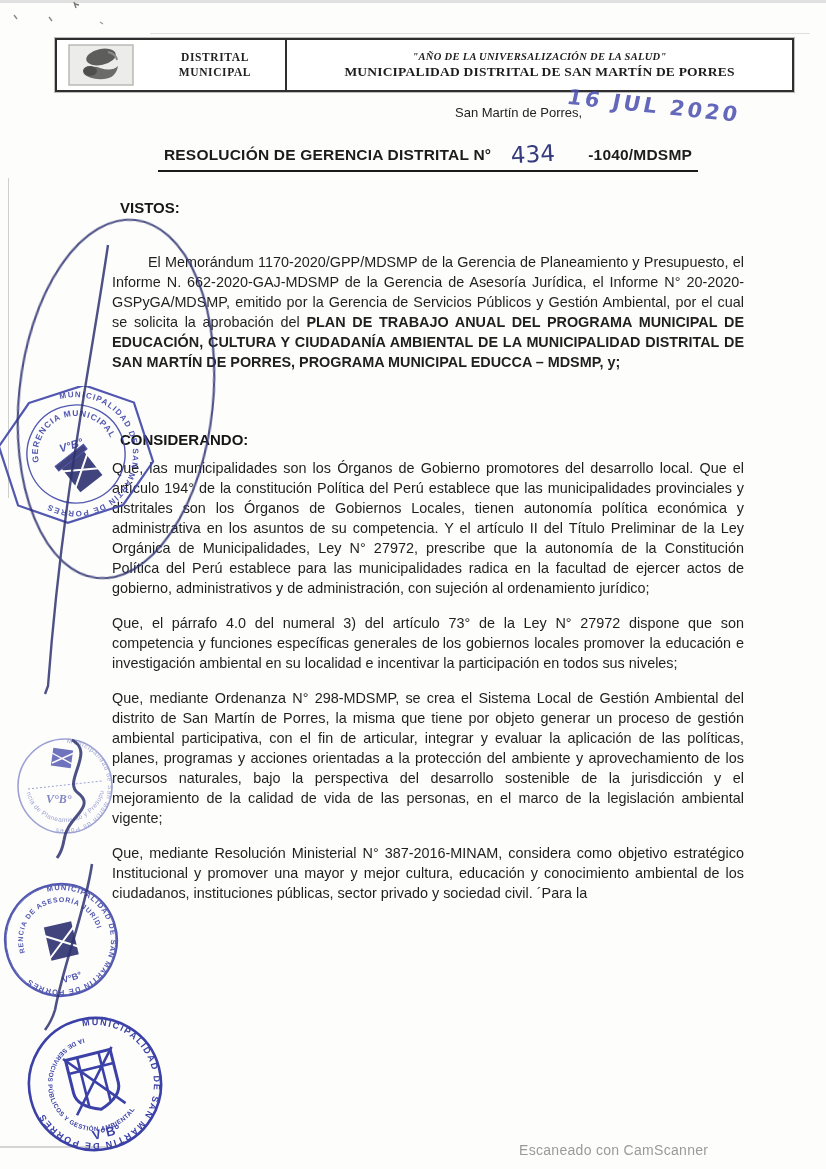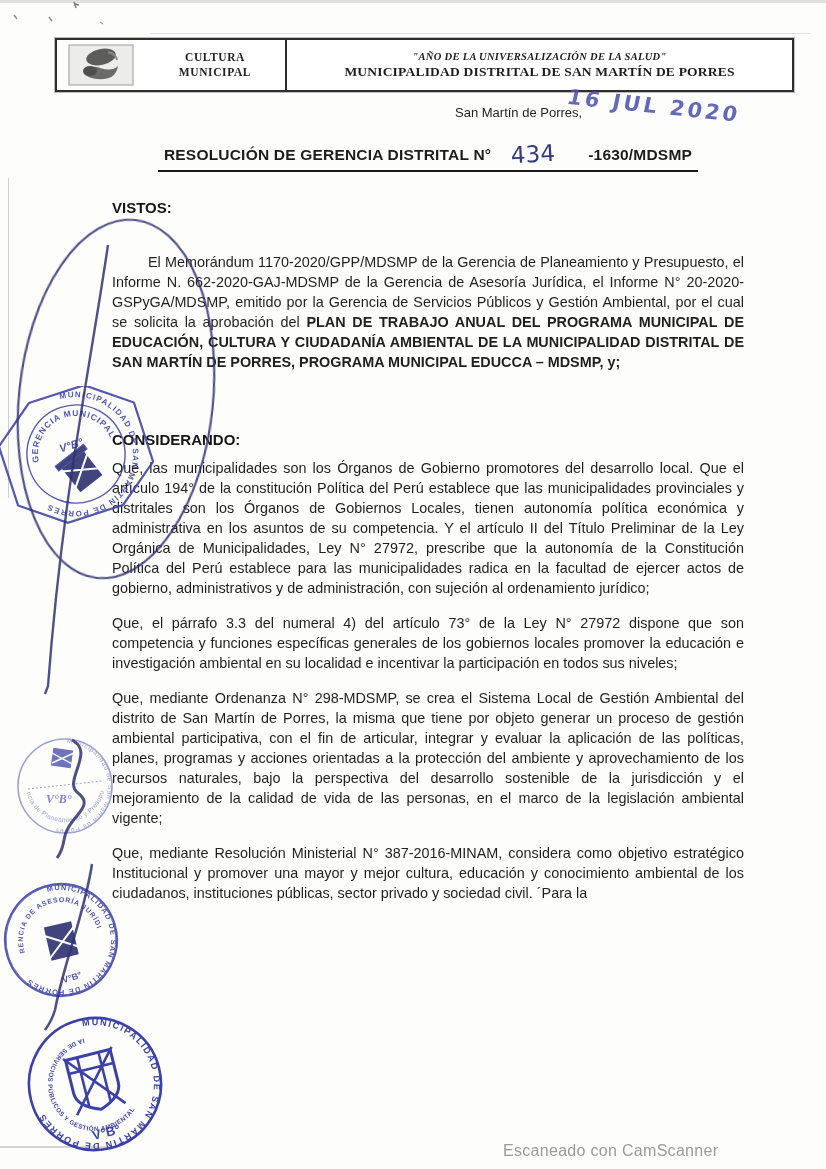--- a/index.html
+++ b/index.html
@@ -44,33 +44,33 @@
     font-size:15.5px;font-weight:bold;letter-spacing:.2px;color:#1c1c1c;white-space:nowrap;
   }
   .res-number{
     display:inline-block;width:74px;text-align:center;vertical-align:-2px;
     font-family:"DejaVu Sans", sans-serif;font-size:23px;font-weight:500;
     color:#353b7c;transform:rotate(-3deg);
   }
   .res-suffix{margin-left:14px;}
   
   .doc-body{position:absolute;left:112px;top:0;width:632px;font-size:14.4px;line-height:20px;z-index:1;}
-  .sec-heading{font-size:15px;font-weight:bold;margin:0;color:#161616;}
+  .sec-heading{font-size:15px;font-weight:bold;margin:8px;color:#161616;}
   #h-vistos{margin-top:198px;}
   #h-considerando{margin-top:58px;}
   .para{margin:15px 0 0 0;text-align:justify;}
   .para.indent{text-indent:36px;}
   #sec0-paras .para{margin-top:34px;}
   #sec1-paras .para:first-child{margin-top:8px;}
   .b{font-weight:bold;}
   
   .stamp{position:absolute;z-index:2;pointer-events:none;}
   #ink-overlay{position:absolute;left:0;top:0;z-index:3;pointer-events:none;}
   .footer-mark{
-    position:absolute;left:503px;top:1142px;font-size:16px;color:#9a9a9a;
+    position:absolute;left:519px;top:1142px;font-size:14px;color:#9a9a9a;
     letter-spacing:.3px;z-index:1;
   }
 </style>
 </head>
 <body>
 
 <div class="artifact" style="left:0;top:0;width:826px;height:3px;"></div>
 <div class="artifact" style="left:150px;top:33px;width:660px;height:1px;"></div>
 <div class="artifact" style="left:8px;top:178px;width:1px;height:320px;background:#aaa;"></div>
 <div class="artifact" style="left:0;top:1146px;width:118px;height:2px;background:#b5b5b5;"></div>
@@ -85,49 +85,49 @@
   <div class="logo-cell">
     <svg width="66" height="42" viewBox="0 0 66 42">
       <rect x="1" y="1" width="64" height="40" fill="#ececea" stroke="#b9b9b5" stroke-width="1.5"></rect>
       <ellipse cx="33" cy="13" rx="15" ry="8" fill="#5d5d5b" transform="rotate(-12 33 13)"></ellipse>
       <path d="M16 30 q6 -10 16 -6 q12 4 18 -2 q-2 12 -14 13 q-14 1 -20 -5 z" fill="#6b6b69"></path>
       <ellipse cx="22" cy="27" rx="7" ry="5" fill="#4e4e4c"></ellipse>
       <path d="M40 8 q8 2 9 8" stroke="#8a8a88" stroke-width="2" fill="none"></path>
     </svg>
   </div>
   <div class="dept-cell">
-    <span style="white-space:pre-line;">CULTURA
+    <span style="white-space:pre-line;">DISTRITAL
 MUNICIPAL</span>
   </div>
   <div class="title-cell">
     <div class="motto">"AÑO DE LA UNIVERSALIZACIÓN DE LA SALUD"</div>
     <div class="muni">MUNICIPALIDAD DISTRITAL DE SAN MARTÍN DE PORRES</div>
   </div>
 </div>
 
 <div class="place">San Martín de Porres,</div>
 <div class="date-stamp">16 JUL 2020</div>
 
 <div class="res-title">
   <span class="underlined">
     <span>RESOLUCIÓN DE GERENCIA DISTRITAL N°</span>
     <span class="res-number">434</span>
-    <span class="res-suffix">-1630/MDSMP</span>
+    <span class="res-suffix">-1040/MDSMP</span>
   </span>
 </div>
 
 <div class="doc-body">
   <h2 class="sec-heading" id="h-vistos">VISTOS:</h2>
   <div id="sec0-paras">
       <p class="para indent"><span>El Memorándum 1170-2020/GPP/MDSMP de la Gerencia de Planeamiento y Presupuesto, el Informe N. 662-2020-GAJ-MDSMP de la Gerencia de Asesoría Jurídica, el Informe N° 20-2020-GSPyGA/MDSMP, emitido por la Gerencia de Servicios Públicos y Gestión Ambiental, por el cual se solicita la aprobación del </span><span class="b">PLAN DE TRABAJO ANUAL DEL PROGRAMA MUNICIPAL DE EDUCACIÓN, CULTURA Y CIUDADANÍA AMBIENTAL DE LA MUNICIPALIDAD DISTRITAL DE SAN MARTÍN DE PORRES, PROGRAMA MUNICIPAL EDUCCA – MDSMP, y;</span></p>
     </div>
   <h2 class="sec-heading" id="h-considerando">CONSIDERANDO:</h2>
   <div id="sec1-paras">
       <p class="para"><span>Que, las municipalidades son los Órganos de Gobierno promotores del desarrollo local. Que el artículo 194° de la constitución Política del Perú establece que las municipalidades provinciales y distritales son los Órganos de Gobiernos Locales, tienen autonomía política económica y administrativa en los asuntos de su competencia. Y el artículo II del Título Preliminar de la Ley Orgánica de Municipalidades, Ley N° 27972, prescribe que la autonomía de la Constitución Política del Perú establece para las municipalidades radica en la facultad de ejercer actos de gobierno, administrativos y de administración, con sujeción al ordenamiento jurídico;</span></p>
-      <p class="para"><span>Que, el párrafo 3.3 del numeral 4) del artículo 73° de la Ley N° 27972 dispone que son competencia y funciones específicas generales de los gobiernos locales promover la educación e investigación ambiental en su localidad e incentivar la participación en todos sus niveles;</span></p>
+      <p class="para"><span>Que, el párrafo 4.0 del numeral 3) del artículo 73° de la Ley N° 27972 dispone que son competencia y funciones específicas generales de los gobiernos locales promover la educación e investigación ambiental en su localidad e incentivar la participación en todos sus niveles;</span></p>
       <p class="para"><span>Que, mediante Ordenanza N° 298-MDSMP, se crea el Sistema Local de Gestión Ambiental del distrito de San Martín de Porres, la misma que tiene por objeto generar un proceso de gestión ambiental participativa, con el fin de articular, integrar y evaluar la aplicación de las políticas, planes, programas y acciones orientadas a la protección del ambiente y aprovechamiento de los recursos naturales, bajo la perspectiva del desarrollo sostenible de la jurisdicción y el mejoramiento de la calidad de vida de las personas, en el marco de la legislación ambiental vigente;</span></p>
       <p class="para"><span>Que, mediante Resolución Ministerial N° 387-2016-MINAM, considera como objetivo estratégico Institucional y promover una mayor y mejor cultura, educación y conocimiento ambiental de los ciudadanos, instituciones públicas, sector privado y sociedad civil. ´Para la</span></p>
     </div>
 </div>
 
 <svg class="stamp" style="left:0;top:386px;" width="156" height="142" viewBox="0 0 156 142">
   <g transform="rotate(-18 76 68)" stroke="#4046a8" fill="none" opacity=".9">
     <polygon points="47,5 105,5 147,37 147,99 105,131 47,131 5,99 5,37" stroke-width="2.2"></polygon>
     <circle cx="76" cy="68" r="49" stroke-width="1.4"></circle>
     <defs>

